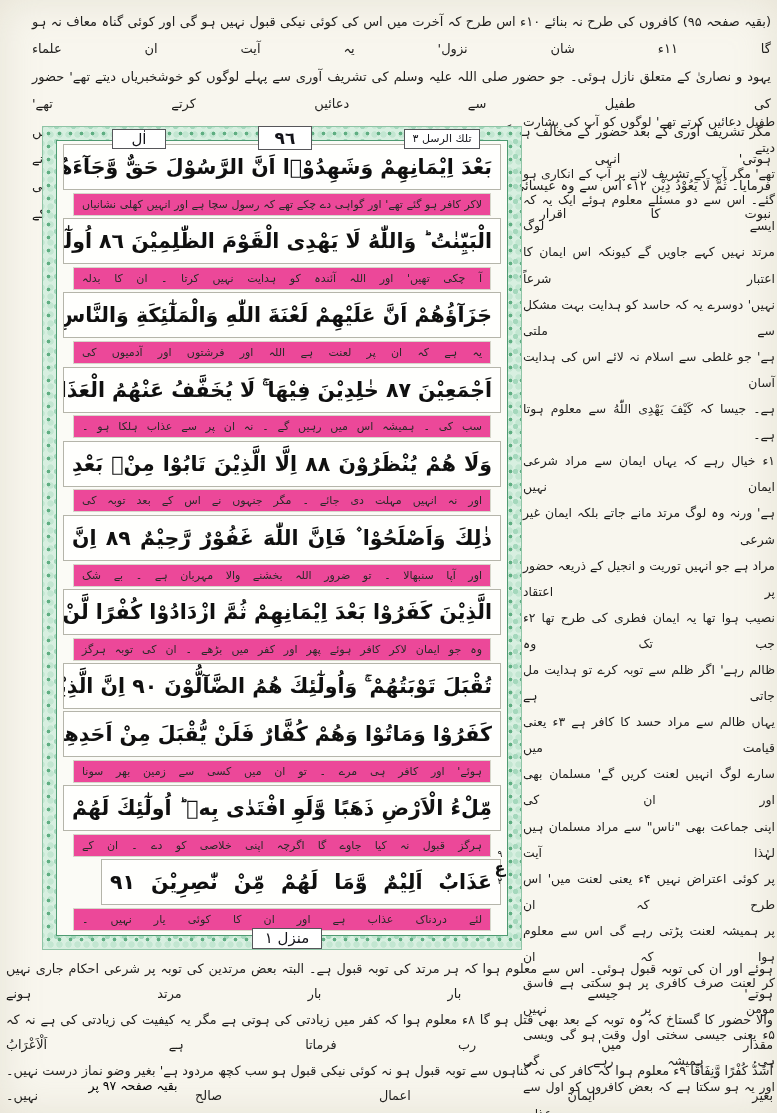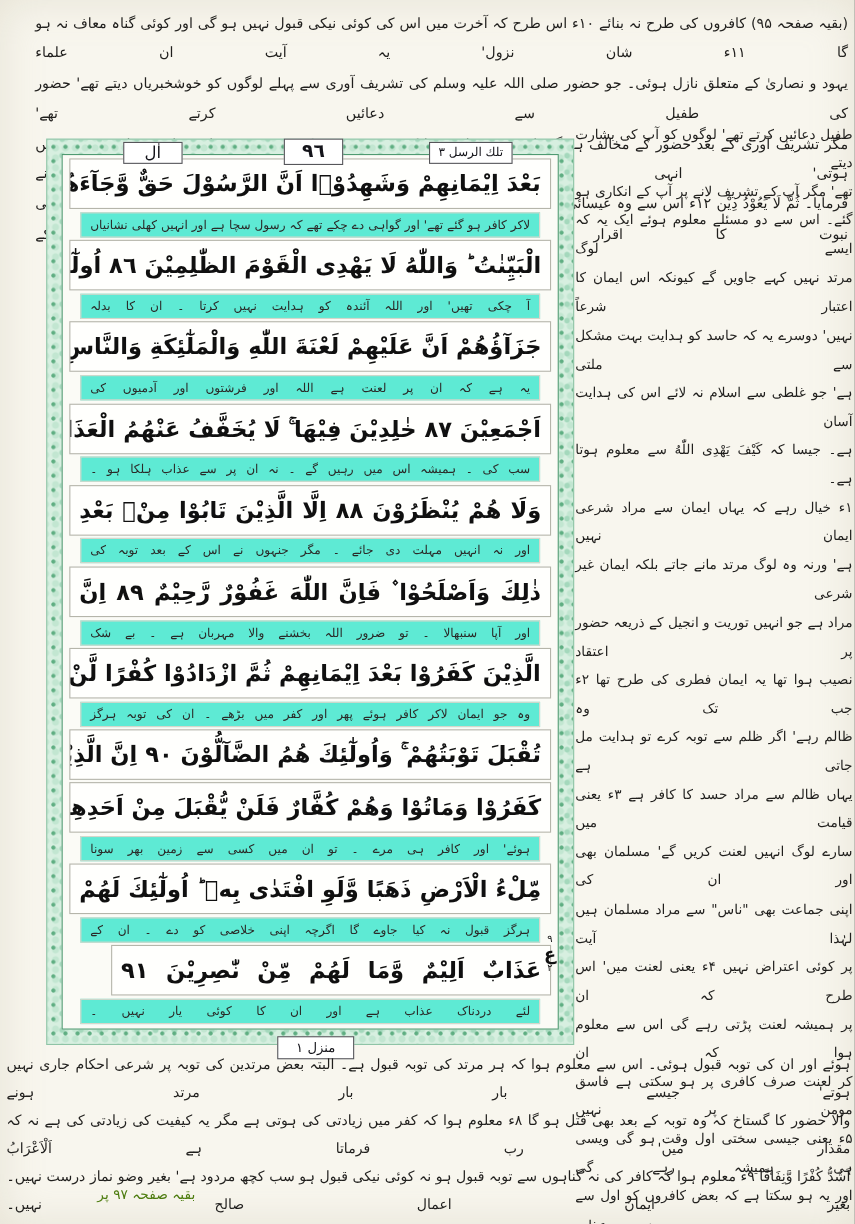--- a/index.html
+++ b/index.html
@@ -22,21 +22,21 @@
     text-align-last:justify;
     direction:rtl;
     color:#201f1d;
   }
   .top-block{top:8px;right:6px;left:32px;font-size:13px;line-height:27.4px;}
   .right-col{top:109px;left:4px;width:250px;right:auto;right:2px;left:auto;font-size:12.4px;line-height:26.1px;}
   .right-col{right:2px;width:252px;}
   .bottom-block{top:956px;right:4px;left:6px;font-size:12.8px;line-height:25.4px;}
   .continuation{
     position:absolute;top:1078px;left:88px;width:90px;
-    font-size:12.5px;text-align:center;direction:rtl;color:#4d7c0f;
+    font-size:12.5px;text-align:center;direction:rtl;color:#000000;
     border-bottom:0;
   }
   
   .quran-box{
     position:absolute;left:42px;top:126px;width:480px;height:824px;
     background-color:#d7efe0;
     background-image:
       radial-gradient(circle, #5fae82 1.5px, rgba(0,0,0,0) 2.2px),
       radial-gradient(circle, #a4d8bc 2.2px, rgba(0,0,0,0) 3px),
       radial-gradient(circle, #c2e6d1 2.8px, rgba(0,0,0,0) 3.6px);
@@ -64,39 +64,39 @@
     padding:0 8px;
     overflow:hidden;white-space:nowrap;
     color:#101010;
     box-sizing:border-box;
   }
   .arabic-line.short{margin-left:40px;}
   .urdu-inter{
     height:23px;line-height:21px;
     margin:1px 12px;
     border:1px solid #d6d6ca;
-    background:#5eead4;
+    background:#ec4899;
     font-size:11px;
     direction:rtl;
     text-align:justify;text-align-last:justify;
     padding:0 8px;
     overflow:hidden;white-space:nowrap;
     color:#2a2a28;
     box-sizing:border-box;
   }
   
   .tag-box{
     position:absolute;background:#fff;border:1px solid #56565a;
     text-align:center;direction:rtl;color:#14141a;
     box-sizing:border-box;overflow:hidden;
   }
   .surah-tag{left:112px;top:129px;width:54px;height:20px;font-size:15px;line-height:18px;}
   .pageno-tag{left:258px;top:126px;width:54px;height:24px;font-size:17px;line-height:22px;font-weight:700;}
-  .juz-tag{left:390px;top:129px;width:76px;height:20px;font-size:11px;line-height:18px;}
-  .manzil-tag{left:252px;top:928px;width:70px;height:21px;font-size:12px;line-height:19px;margin-top:14px;}
+  .juz-tag{left:404px;top:129px;width:76px;height:20px;font-size:11px;line-height:18px;}
+  .manzil-tag{left:252px;top:928px;width:70px;height:21px;font-size:15px;line-height:19px;}
   
   .ruku{
     position:absolute;left:489px;top:850px;width:22px;
     text-align:center;direction:rtl;color:#111;
     line-height:1;
   }
   .ruku .n{display:block;font-size:9px;}
   .ruku .ain{display:block;font-size:16px;font-weight:700;margin:1px 0;}
 </style>
 </head>

